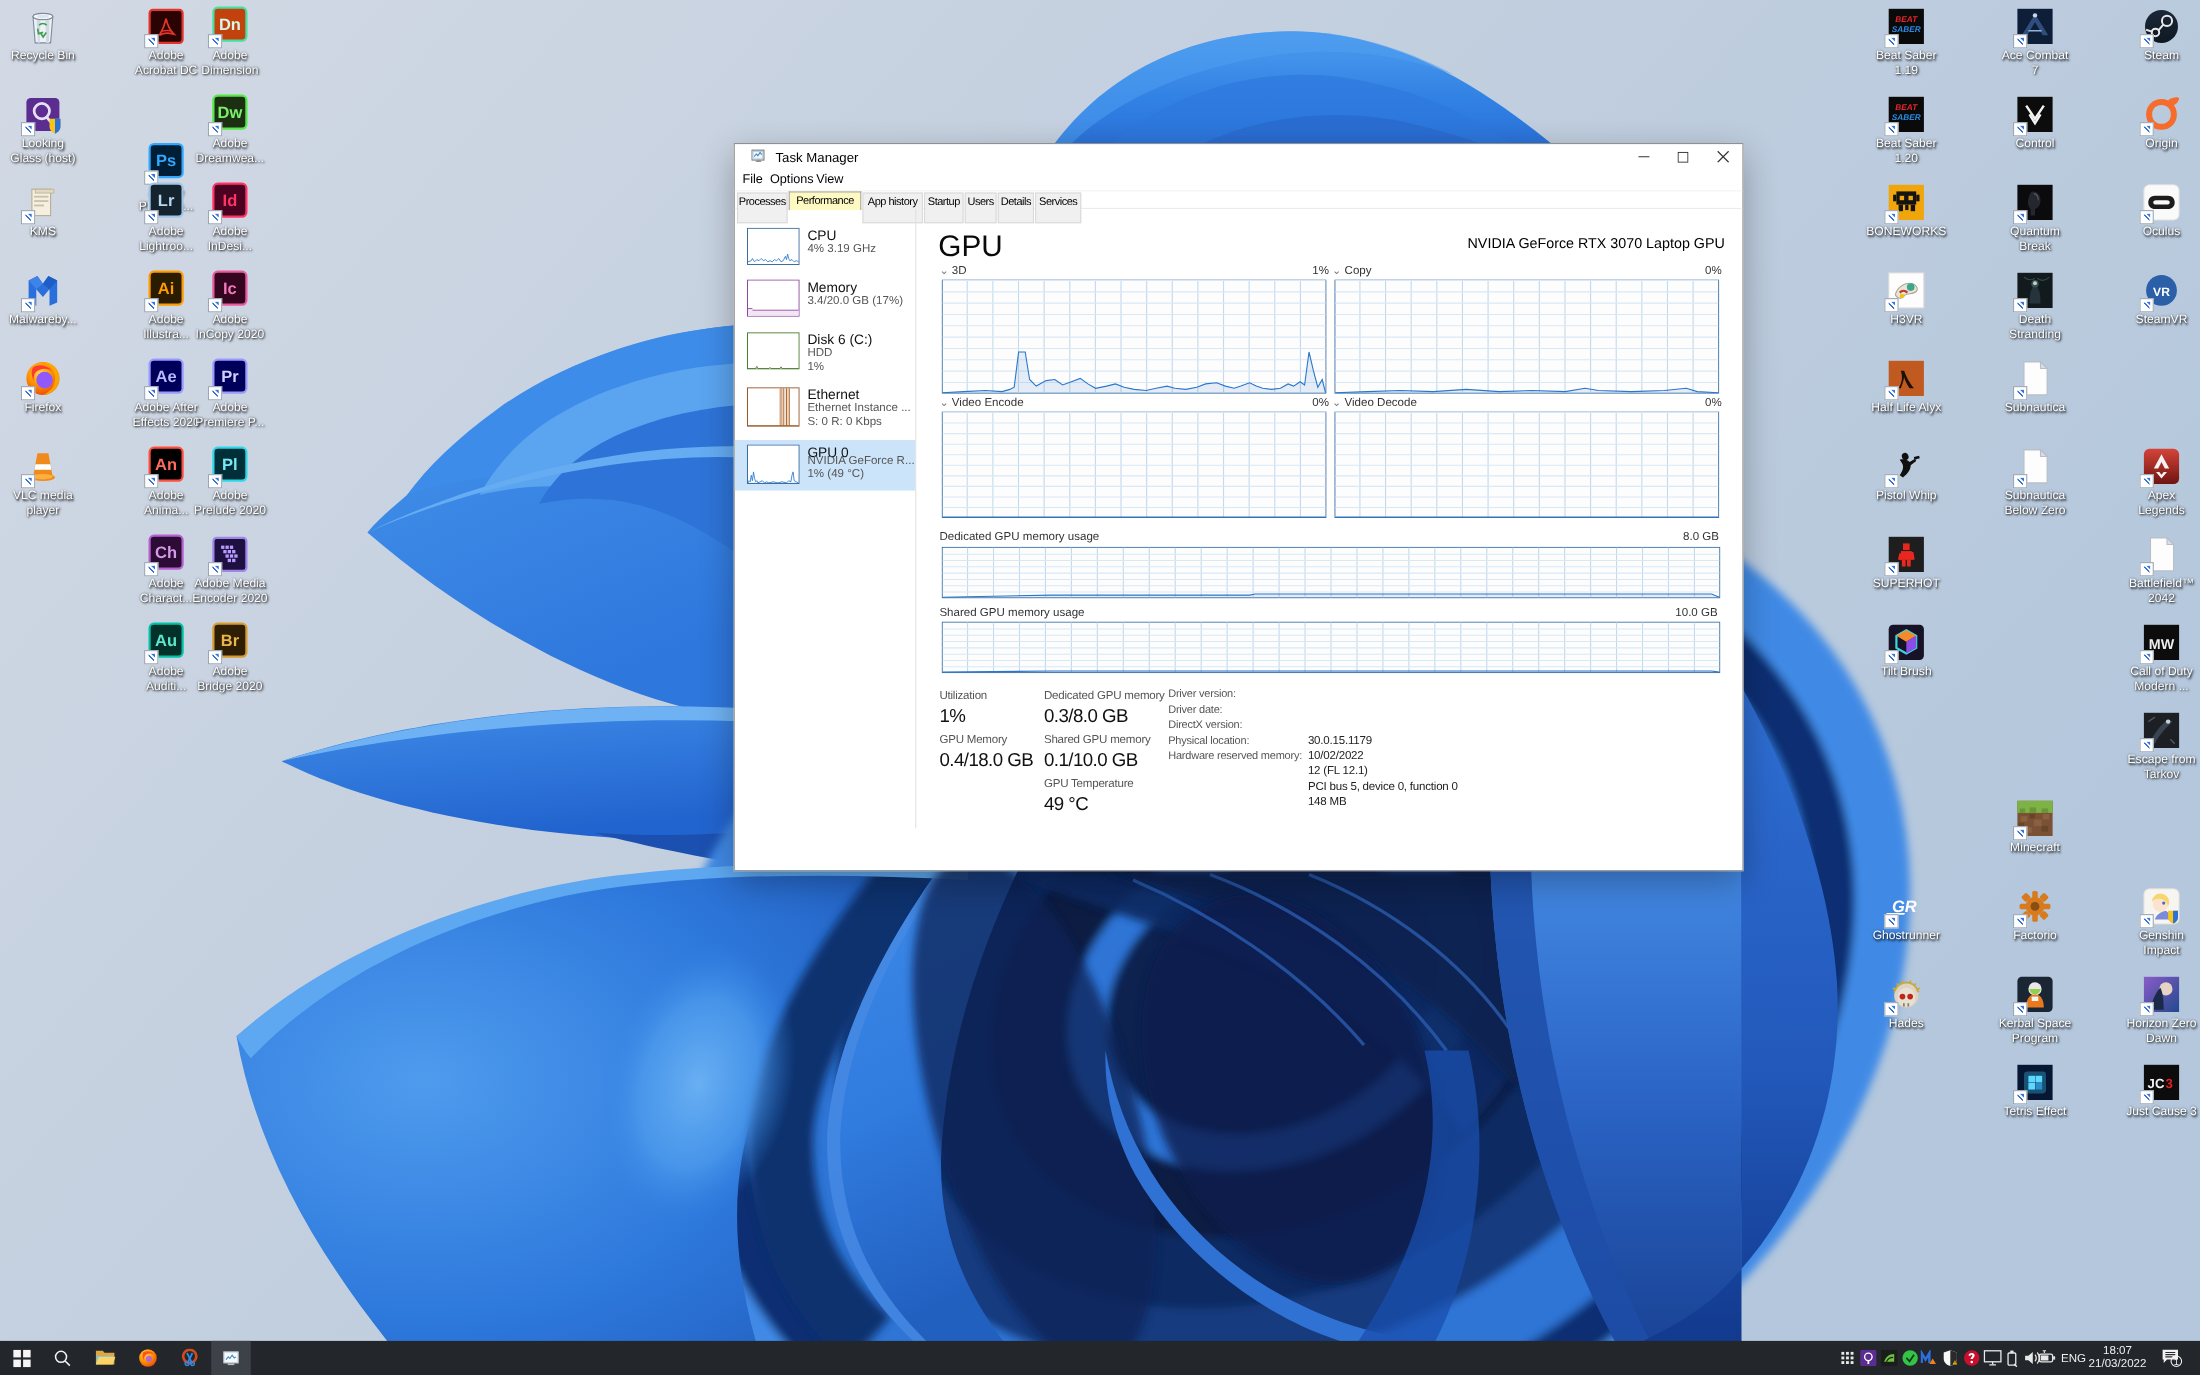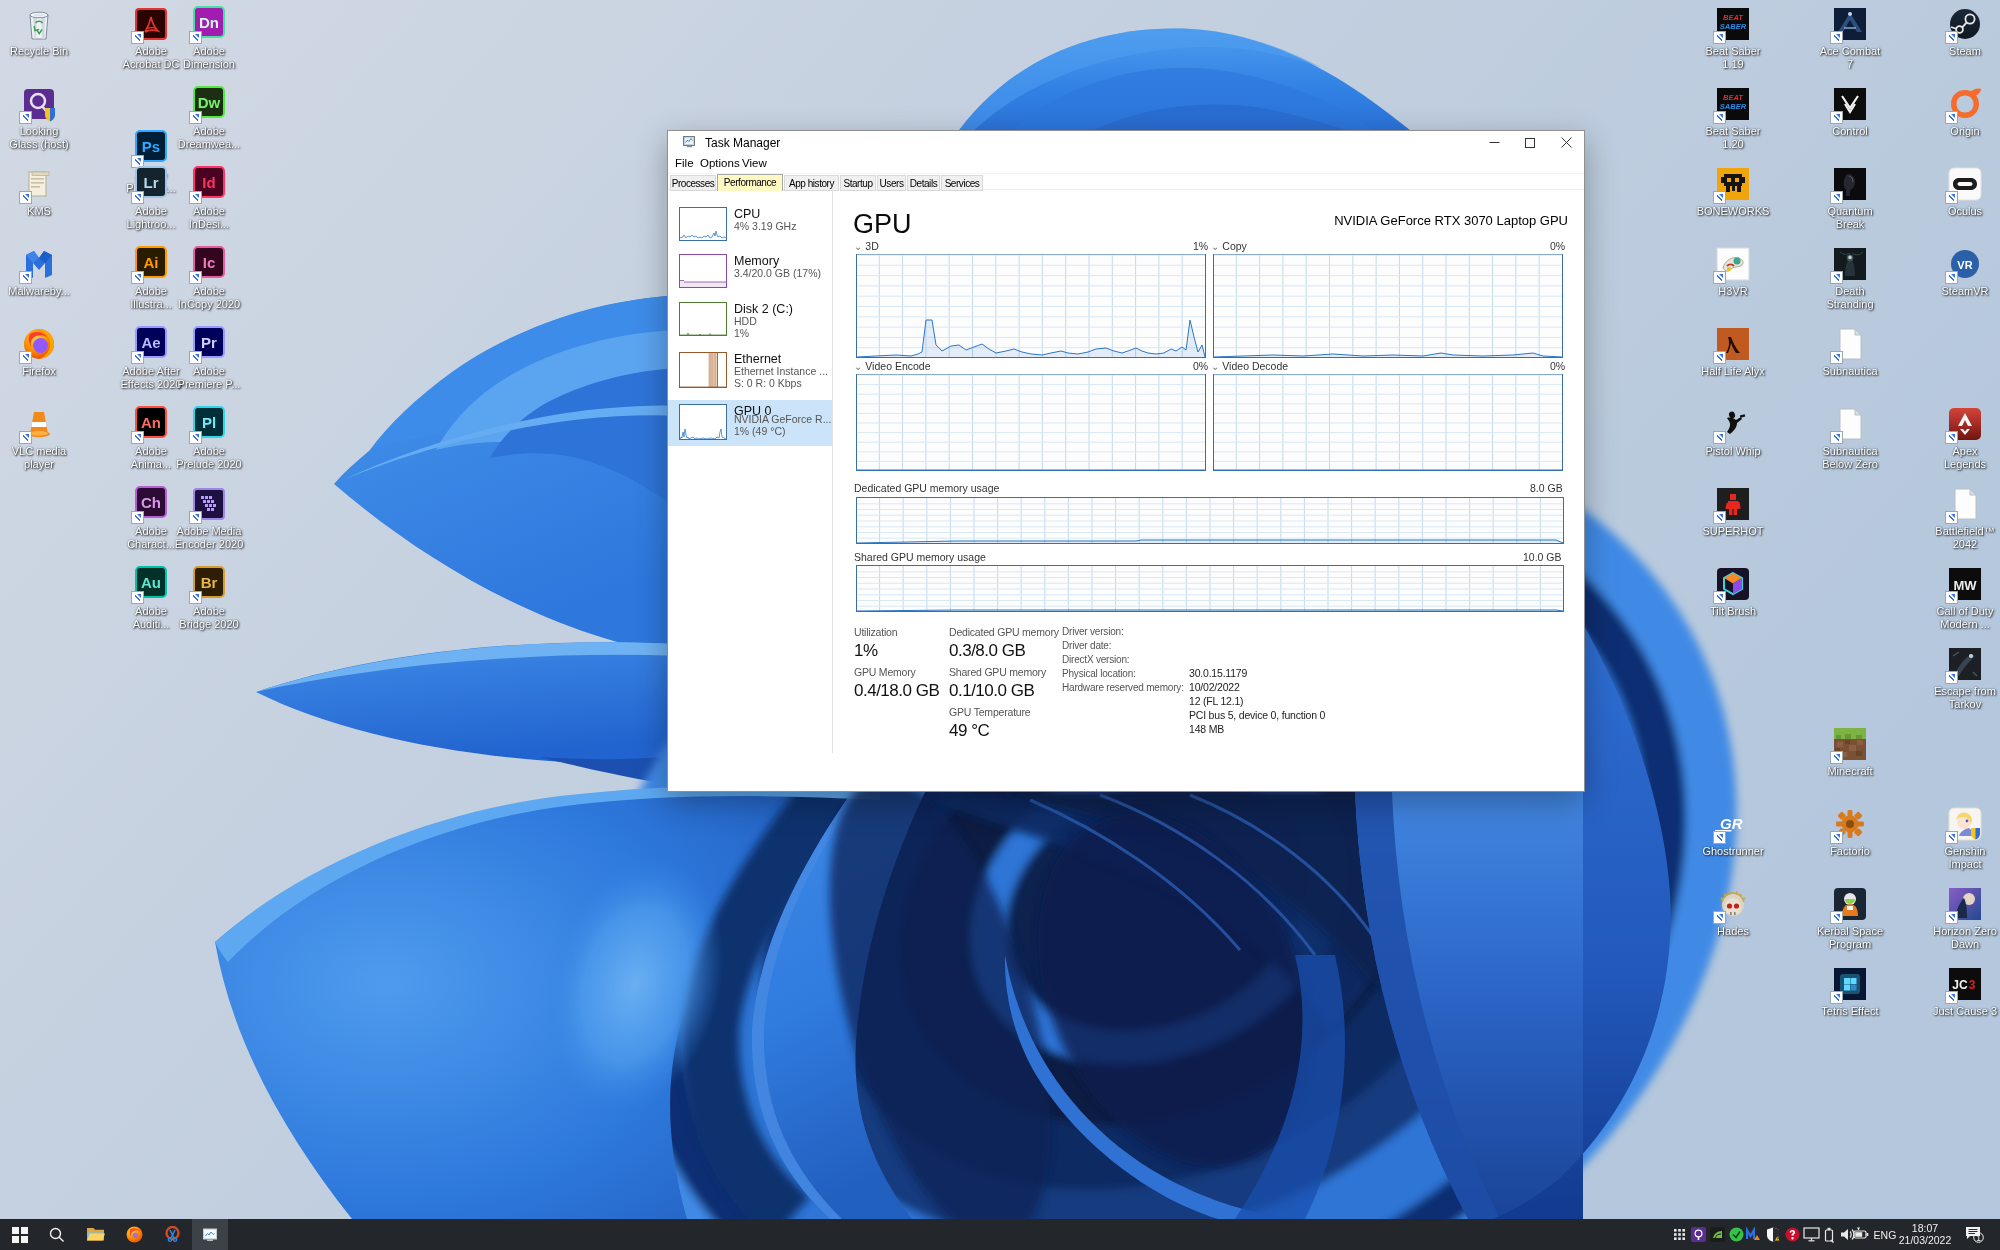--- a/index.html
+++ b/index.html
@@ -15,21 +15,21 @@
 .ad{width:32px;height:32px;margin:0 auto;border-radius:5px;box-sizing:border-box;border:2px solid;display:flex;align-items:center;justify-content:center;font-weight:bold;font-size:15px;position:relative;}
 
 #tm{position:absolute;left:667px;top:130px;width:918px;height:662px;background:#fff;border:1px solid #909090;box-sizing:border-box;box-shadow:0 10px 30px rgba(0,0,0,0.30);color:#000;}
 #tm-title{position:absolute;left:0;top:0;width:100%;height:23px;}
 #tm-appico{position:absolute;left:15px;top:4px;}
 #tm-tt{position:absolute;left:37px;top:5px;font-size:12px;}
 .cap{position:absolute;top:0;width:36px;height:23px;display:flex;align-items:center;justify-content:center;}
 #tm-menu{position:absolute;left:7px;top:23px;width:300px;height:19px;font-size:11.5px;}
 #tm-menu span{position:absolute;top:3px;left:0;}
 #tm-tabs{position:absolute;left:0;top:42px;width:100%;height:17px;box-sizing:border-box;border-top:1px solid #f3f3f3;border-bottom:1px solid #ececec;}
-.tab{position:absolute;top:1px;height:16px;line-height:15px;font-size:10px;letter-spacing:-0.45px;text-align:center;background:#f0f0f0;border:1px solid #d9d9d9;box-sizing:border-box;overflow:hidden;white-space:nowrap;}
+.tab{position:absolute;top:1px;height:28px;line-height:15px;font-size:10px;letter-spacing:-0.45px;text-align:center;background:#f0f0f0;border:1px solid #d9d9d9;box-sizing:border-box;overflow:hidden;white-space:nowrap;}
 .tab.sel{top:0;height:17px;background:#fef9c3;border:1px solid #a8a8a8;border-bottom:none;z-index:2;}
 #tm-side{position:absolute;left:0;top:59px;width:165px;height:563px;border-right:1px solid #e2e2e2;box-sizing:border-box;}
 .srow{position:absolute;left:0;width:164px;}
 .sbox{position:absolute;left:11px;top:0;}
 .selrow{background:#cbe4f9;height:46px;}
 .selrow .sbox{top:4px;}
 .st1{position:absolute;left:66px;top:0;font-size:12.5px;color:#111;}
 .st2{position:absolute;left:66px;font-size:10.5px;color:#555;white-space:nowrap;}
 .selrow .st1{top:4px;}
 #tm-main{position:absolute;left:0;top:0;width:918px;height:622px;}
@@ -280,21 +280,21 @@
     </div>
 <div class="di" style="left:106px;top:566px;">
       <div class="ic">
         <div class="ad" style="border-color:#00c2a8;color:#5ce8cc;background:#04302a;font-size:15px;">Au</div>
         <span class="sc"></span>
       </div>
       <div class="lb">Adobe<br>Auditi...</div>
     </div>
 <div class="di" style="left:164px;top:6px;">
       <div class="ic">
-        <div class="ad" style="border-color:#45e0a2;color:#d5f7e8;background:#a21caf;font-size:15px;">Dn</div>
+        <div class="ad" style="border-color:#45e0a2;color:#d5f7e8;background:#c2410c;font-size:15px;">Dn</div>
         <span class="sc"></span>
       </div>
       <div class="lb">Adobe<br>Dimension</div>
     </div>
 <div class="di" style="left:164px;top:86px;">
       <div class="ic">
         <div class="ad" style="border-color:#54e843;color:#7af06c;background:#1c2f12;font-size:15px;">Dw</div>
         <span class="sc"></span>
       </div>
       <div class="lb">Adobe<br>Dreamwea...</div>
@@ -752,21 +752,21 @@
             <line x1="1" y1="26.5" x2="5" y2="26.5" stroke="#8b4a9e" stroke-width="0.8"></line>
           </svg>
       <div class="st1">Memory</div>
           <div class="st2" style="top:13px;">3.4/20.0 GB (17%)</div>
     </div>
     <div class="srow" style="top:112px;">
       <svg class="sbox" width="48" height="34" viewBox="0 0 48 34">
             <rect x="0.5" y="0.5" width="47" height="33" fill="#fff" stroke="#4e7d2f"></rect>
             <path d="M 1,33 L 8,33 9,31 10,33 20,33 21,32 22,33 30,33 31,31.5 32,33 47,33" fill="none" stroke="#4e7d2f" stroke-width="0.8"></path>
           </svg>
-      <div class="st1">Disk 2 (C:)</div>
+      <div class="st1">Disk 6 (C:)</div>
           <div class="st2" style="top:13px;">HDD</div>
           <div class="st2" style="top:25px;">1%</div>
     </div>
     <div class="srow" style="top:162px;">
       <svg class="sbox" width="48" height="36" viewBox="0 0 48 36">
             <rect x="0.5" y="0.5" width="47" height="35" fill="#fff" stroke="#96592b"></rect>
             <g stroke="#b06a33" stroke-width="1">
               <line x1="31" y1="1" x2="31" y2="35"></line>
               <line x1="33" y1="1" x2="33" y2="35"></line>
               <line x1="36" y1="1" x2="36" y2="35"></line>

